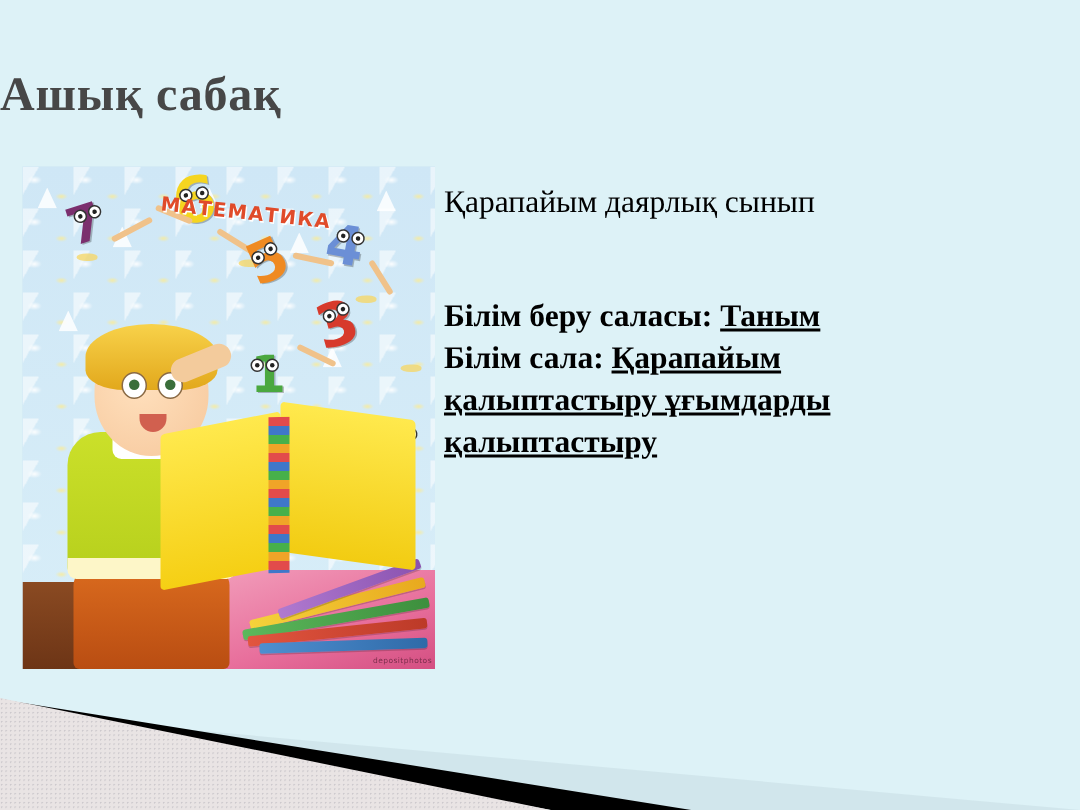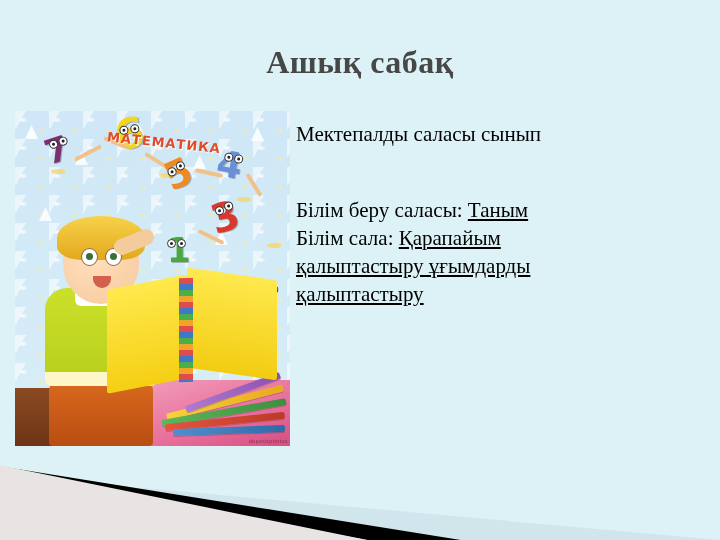--- a/index.html
+++ b/index.html
@@ -20,21 +20,20 @@
     background: #ddf2f7;
     overflow: hidden;
   }
 
   
   #slide-title {
     position: absolute;
     left: 0;
     top: 44px;
     width: 720px;
-    text-align: center;
     font-family: "Liberation Serif", "DejaVu Serif", serif;
     font-weight: bold;
     font-size: 32px;
     letter-spacing: 0.5px;
     color: #474747;
     white-space: nowrap;
   }
 
   
   #picture-frame {
@@ -313,21 +312,21 @@
   }
   #body-block {
     position: absolute;
     left: 296px;
     top: 196px;
     width: 400px;
     font-size: 21px;
     line-height: 28px;
     color: #000;
   }
-  #body-block .line { white-space: nowrap; }
+  #body-block .line { white-space: nowrap; font-weight: bold; }
   #body-block .u { text-decoration: underline; text-underline-offset: 2px; }
 
   
   #deco {
     position: absolute;
     left: 0;
     bottom: 0;
     width: 720px;
     height: 90px;
     pointer-events: none;
@@ -465,21 +464,21 @@
     <div id="book">
       <div id="book-left"></div>
       <div id="book-right"></div>
       <div id="book-spine"></div>
     </div>
     <div id="book-title">МАТЕМАТИКА</div>
 
     <div id="pic-watermark">depositphotos</div>
   </div>
 
-  <div id="subtitle">Мектепалды саласы сынып</div>
+  <div id="subtitle">Қарапайым даярлық сынып</div>
 
   <div id="body-block">
     <div class="line">
       <span>Білім беру саласы:</span>
       <span class="u">Таным</span>
     </div>
     <div class="line">
       <span>Білім сала:</span>
       <span class="u">Қарапайым</span>
     </div>

